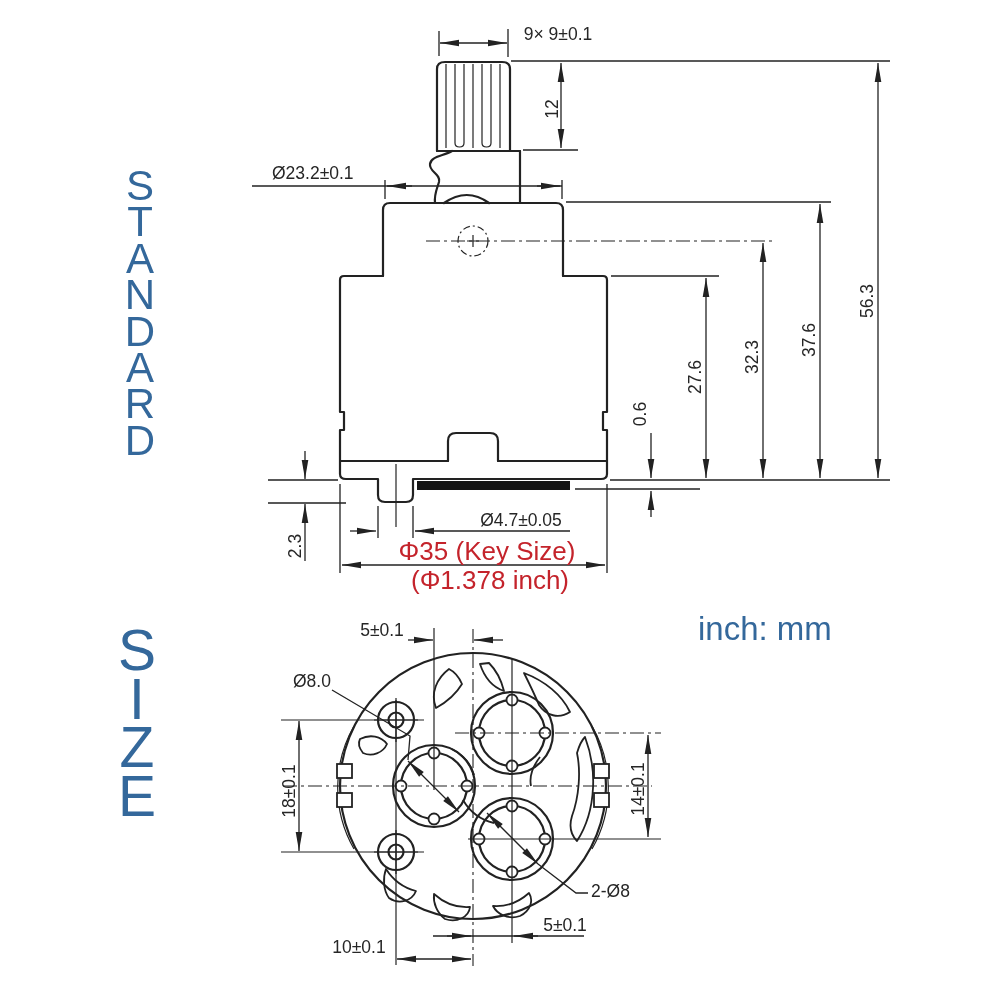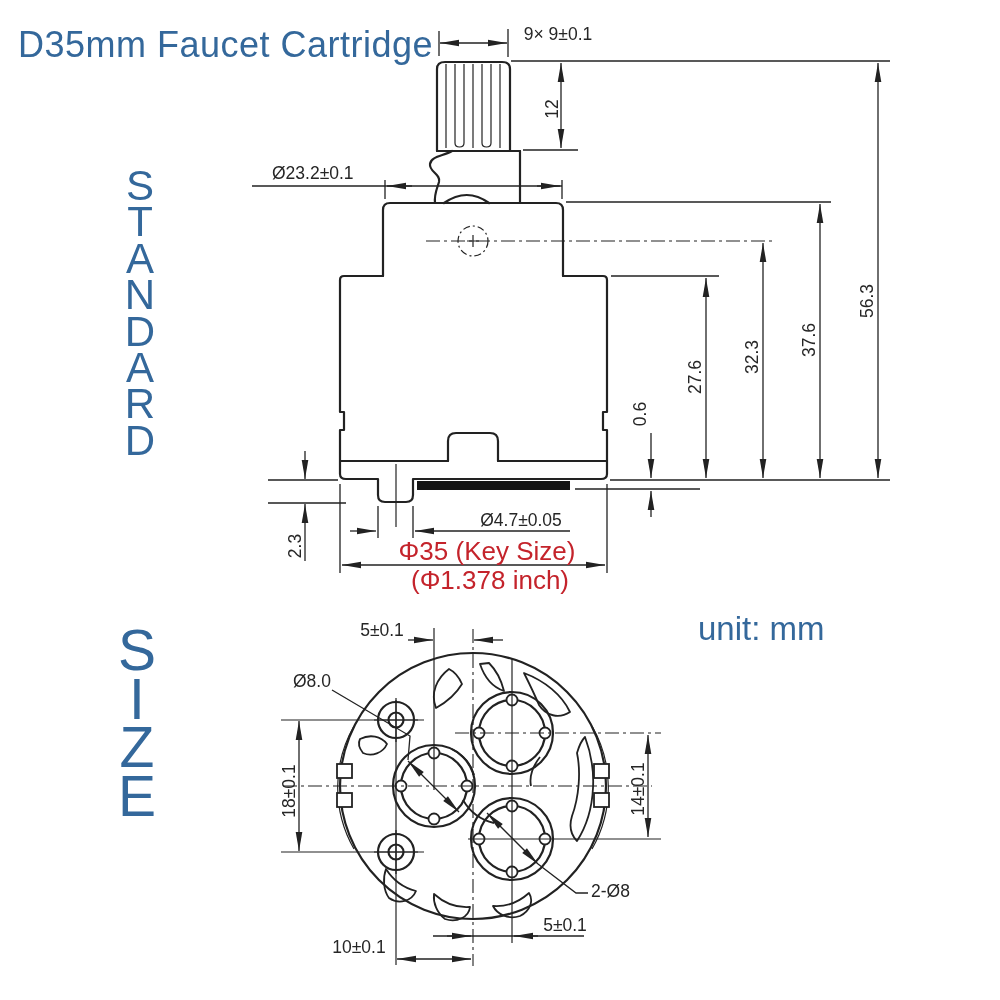--- a/index.html
+++ b/index.html
@@ -21,34 +21,33 @@
   .d2{marker-start:url(#ah);marker-end:url(#ah);}
   .d1{marker-end:url(#ah);}
   .cut{stroke:#222;stroke-width:1.8;fill:none;stroke-linejoin:round;}
   .blank{fill:#ffffff;stroke:#222;stroke-width:1.8;}
 </style>
 </head>
 <body>
 
 <div id="stage">
 
-  <div id="title" class="blue">D35mm Faucet Cartridge</div>
   <div id="wm1" class="vword">S
 T
 A
 N
 D
 A
 R
 D</div>
   <div id="wm2" class="vword">S
 I
 Z
 E</div>
-  <div id="unit" class="blue">unit: mm</div>
+  <div id="unit" class="blue">inch: mm</div>
 
   <svg width="1000" height="1000" viewBox="0 0 1000 1000">
     <defs>
       <marker id="ah" viewBox="0 0 20 8" refX="19.5" refY="4" markerWidth="20" markerHeight="8" markerUnits="userSpaceOnUse" orient="auto-start-reverse">
         <path d="M0.5,0.7 L19.5,4 L0.5,7.3 Z" fill="#222"></path>
       </marker>
     </defs>
 
     <g>
 

